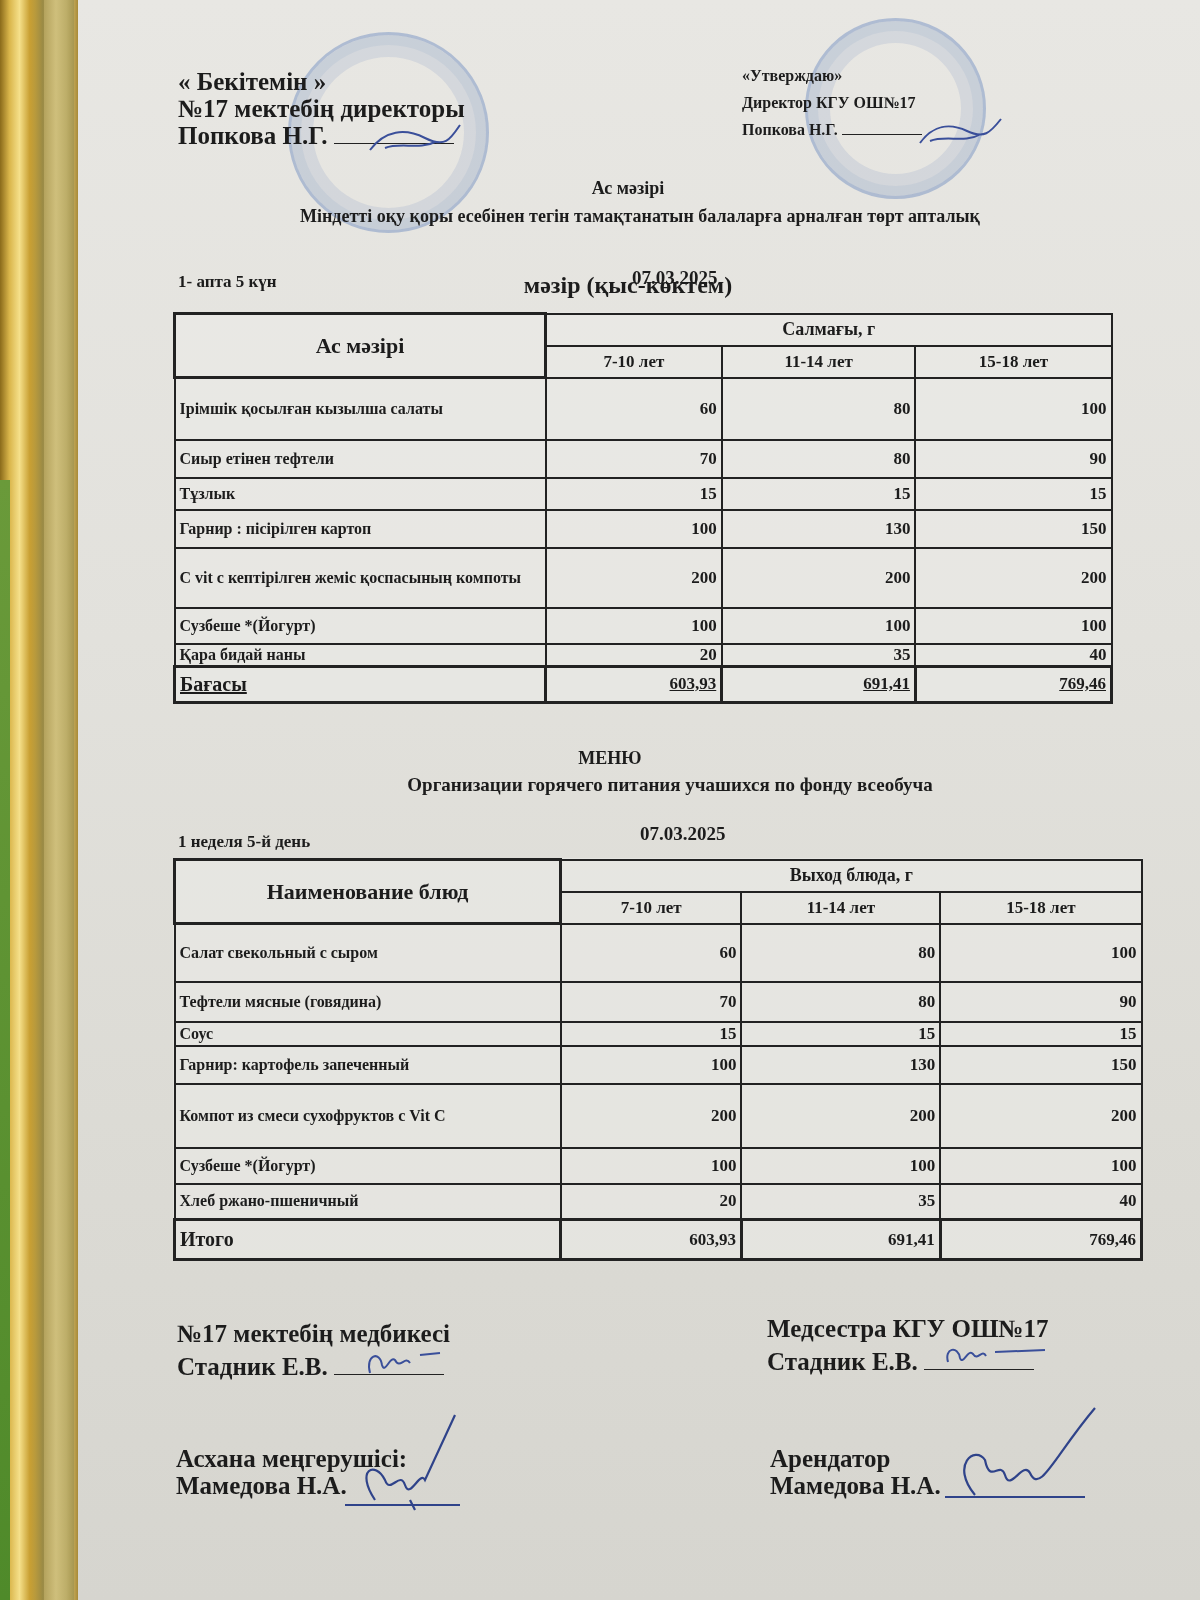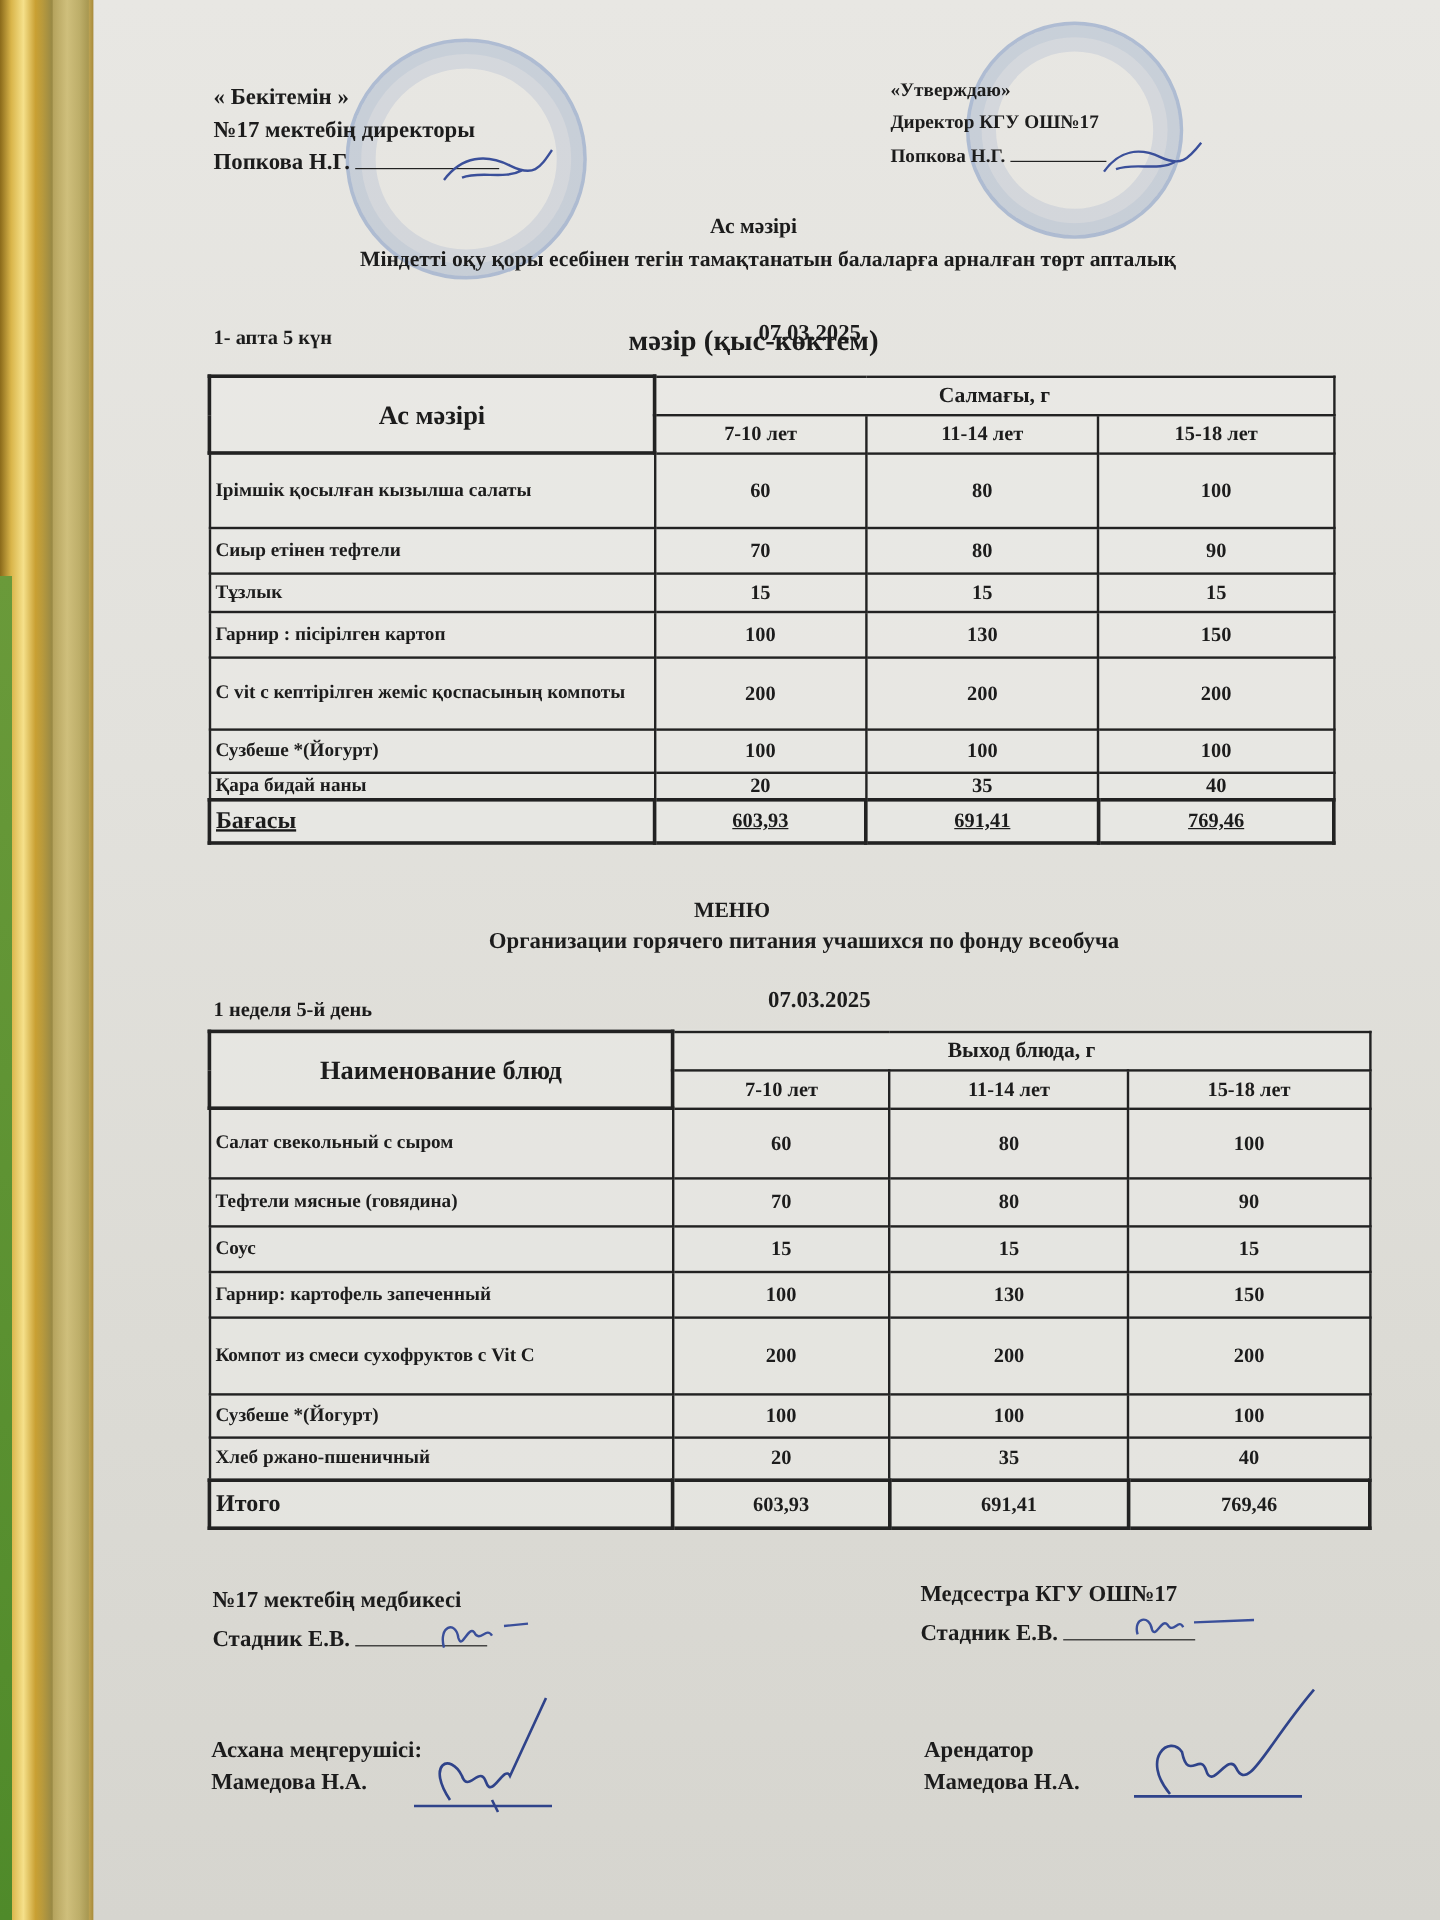--- a/index.html
+++ b/index.html
@@ -28,36 +28,36 @@
     background:linear-gradient(180deg,#e8e7e3 0%,#e2e1dc 40%,#dcdbd5 70%,#d6d5cf 100%);
   }
   .stamp {
     position:absolute; border-radius:50%;
     border:3px solid rgba(70,110,180,.35);
     box-shadow: inset 0 0 0 10px rgba(70,110,180,.08), inset 0 0 0 22px rgba(70,110,180,.12);
   }
   .stamp.s1 { left:288px; top:32px; width:195px; height:195px; }
   .stamp.s2 { left:805px; top:18px; width:175px; height:175px; }
   .sig { position:absolute; }
-  .blk { position:absolute; font-weight:bold; font-size:19px; line-height:27px; }
+  .blk { position:absolute; font-weight:bold; font-size:25px; line-height:27px; }
   .blk.r { font-size:16px; }
   .center { position:absolute; left:78px; width:1100px; text-align:center; font-weight:bold; }
   .uline { display:inline-block; width:120px; border-bottom:1.5px solid #222; height:18px; vertical-align:baseline; }
   table.menu {
     position:absolute; border-collapse:collapse; background:rgba(235,235,232,.6);
     font-weight:bold; font-size:16px;
   }
   table.menu td, table.menu th {
     border:2px solid #222; padding:0 4px;
   }
   table.menu th { font-weight:bold; }
   table.menu .hdrbig { font-size:22px; text-align:center; }
   table.menu .grp { font-size:18px; text-align:center; height:30px; }
   table.menu .age { font-size:17px; text-align:center; height:30px; }
-  table.menu td.num { text-align:center; font-size:17px; }
+  table.menu td.num { text-align:right; font-size:17px; }
   table.menu td.name { text-align:left; font-size:16px; }
   table.menu tr.total td.name { font-size:20px; }
   .thick { border-width:3px !important; }
 </style>
 </head>
 <body>
 
 <div class="frame">
   <div class="green"></div>
   <div class="inner"></div>
@@ -175,21 +175,21 @@
     <td class="num">60</td>
     <td class="num">80</td>
     <td class="num">100</td>
   </tr>
   <tr style="height:40px;">
     <td class="name">Тефтели мясные (говядина)</td>
     <td class="num">70</td>
     <td class="num">80</td>
     <td class="num">90</td>
   </tr>
-  <tr style="height:38px;padding-left:30px;">
+  <tr style="height:24px;padding-left:30px;">
     <td class="name">Соус</td>
     <td class="num">15</td>
     <td class="num">15</td>
     <td class="num">15</td>
   </tr>
   <tr style="height:38px;">
     <td class="name">Гарнир:  картофель запеченный</td>
     <td class="num">100</td>
     <td class="num">130</td>
     <td class="num">150</td>

